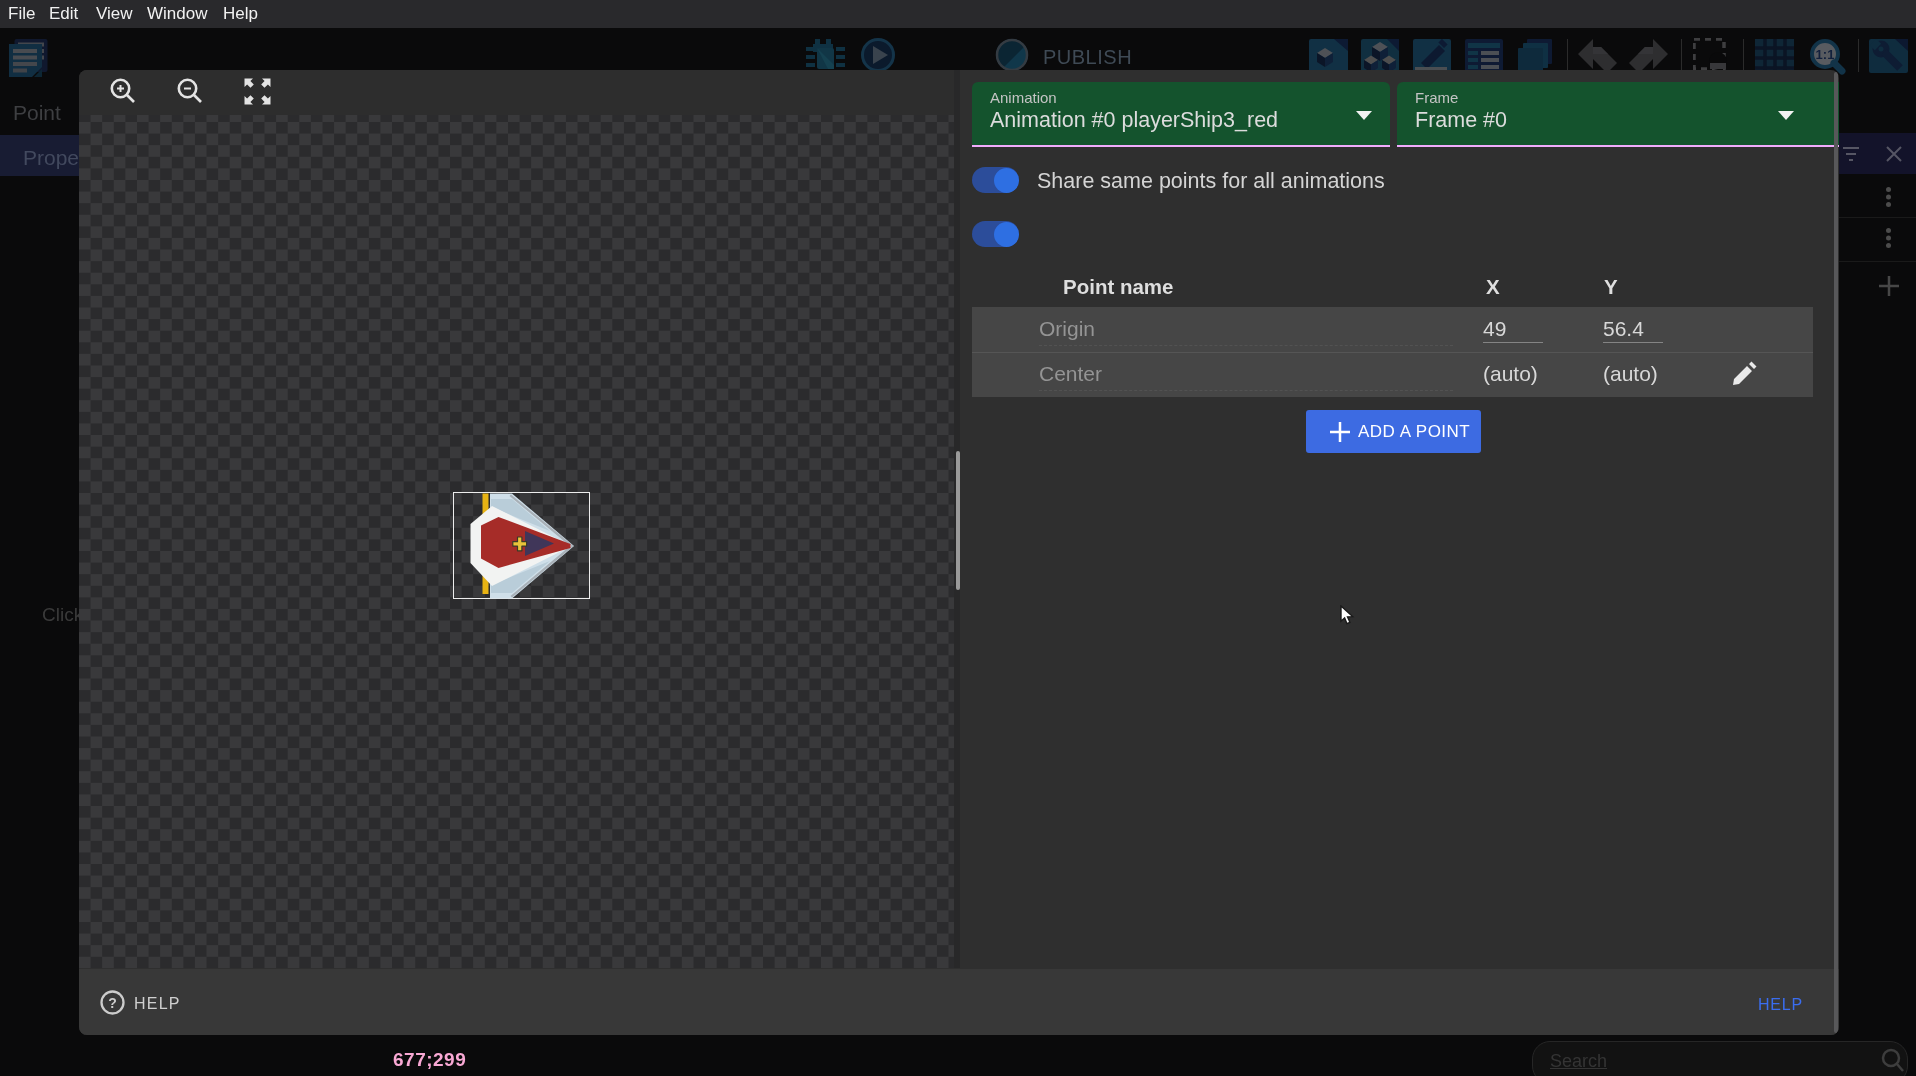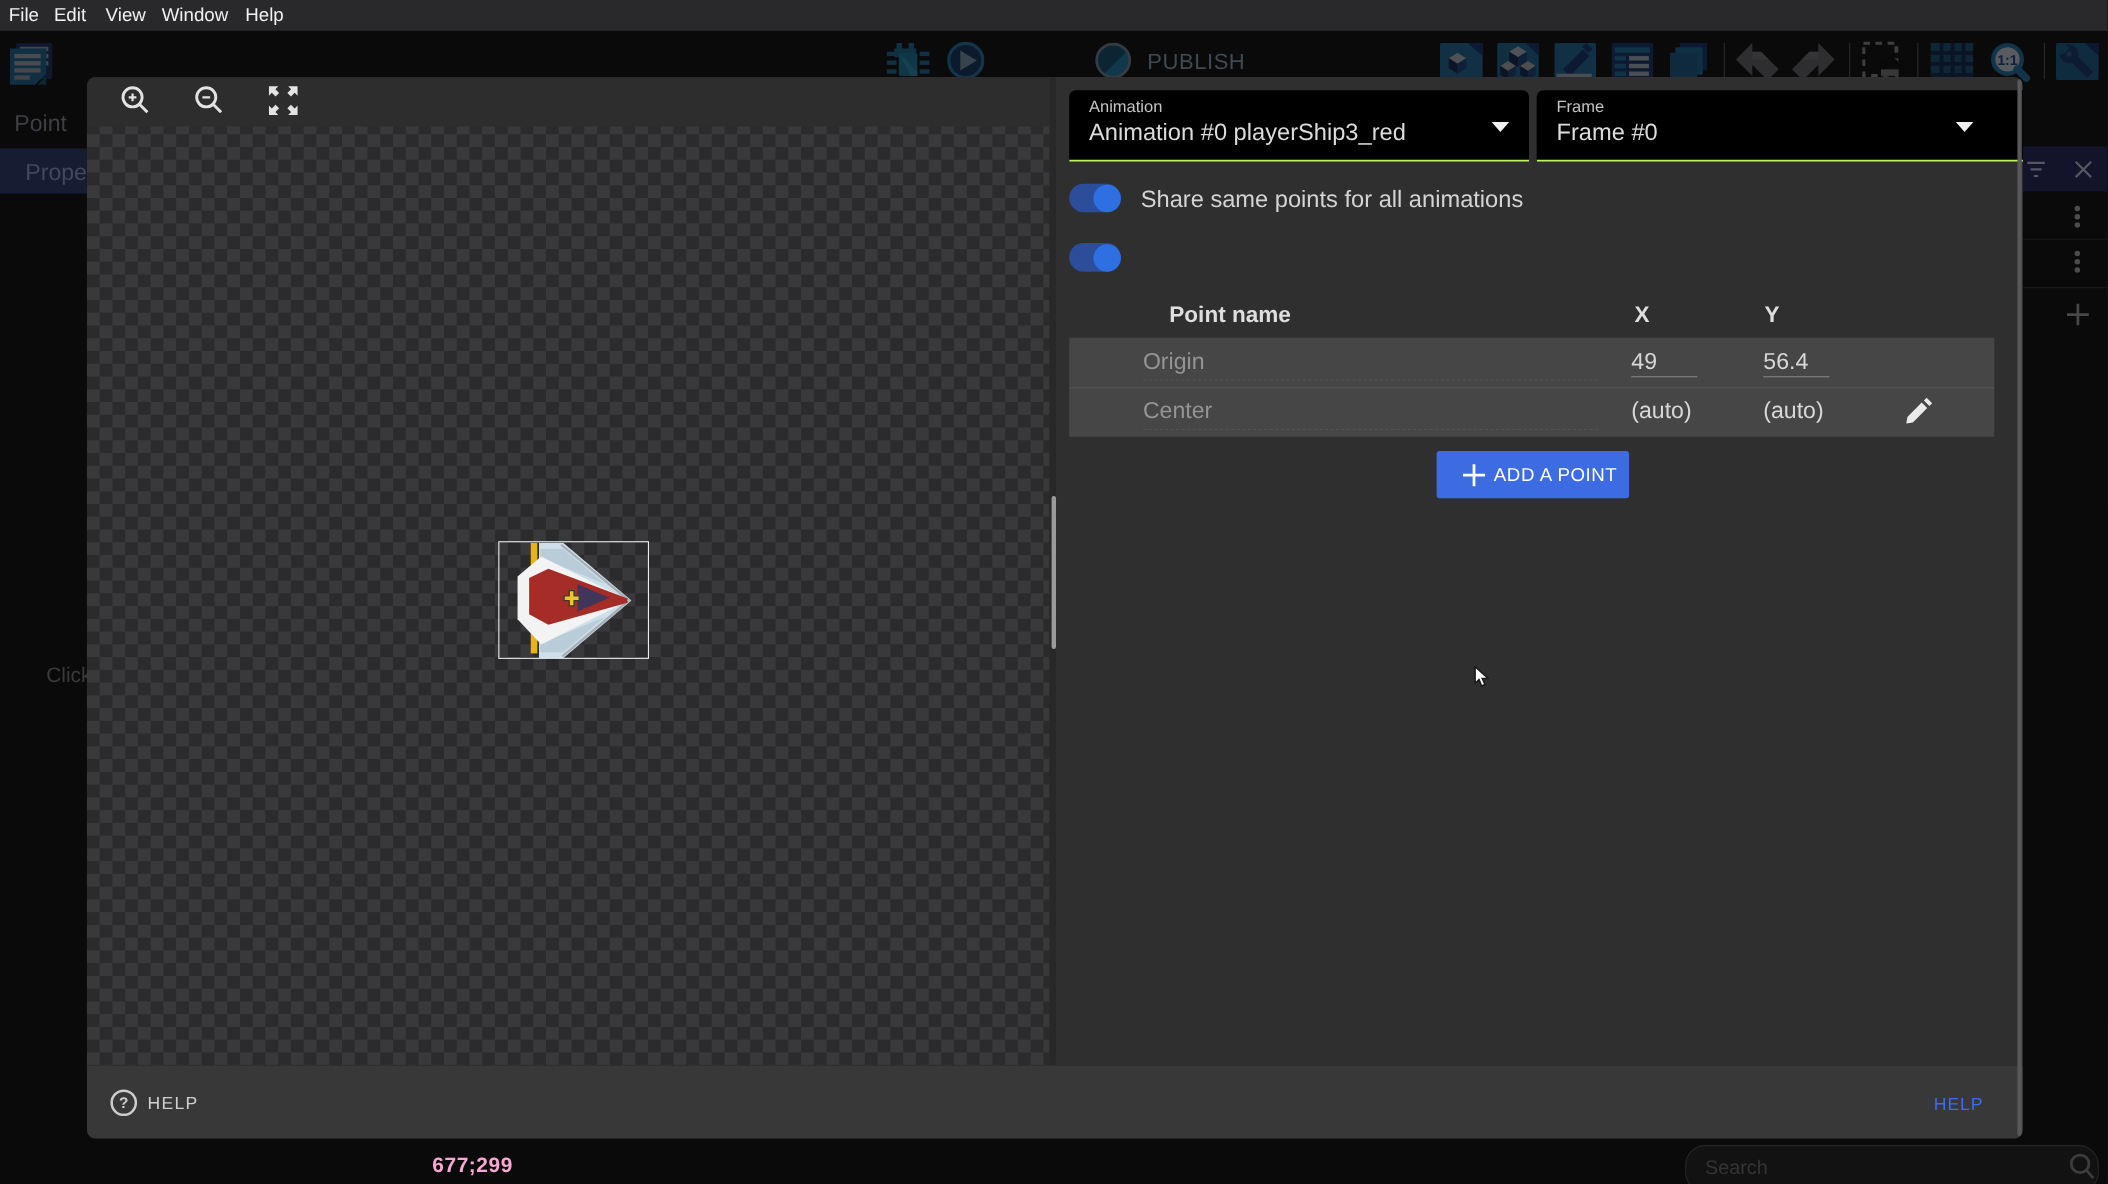--- a/index.html
+++ b/index.html
@@ -4,21 +4,21 @@
 <style>
   * { margin:0; padding:0; box-sizing:border-box; }
   html,body { width:1916px; height:1076px; overflow:hidden; background:#0a0a0b;
     font-family:"Liberation Sans", sans-serif; }
   .abs { position:absolute; }
   
   #menubar { position:absolute; left:0; top:0; width:1916px; height:28px; background:#29292c; color:#f1f1f1; font-size:17px; }
   #menubar span { position:absolute; top:4px; }
   
   #modal { position:absolute; left:79px; top:70px; width:1760px; height:965px; background:#2f2f2f; border-radius:8px; overflow:hidden; }
-  .sel { position:absolute; background:#000000; border-radius:6px 6px 0 0; border-bottom:2px solid #bef264; height:65px; }
+  .sel { position:absolute; background:#14532d; border-radius:6px 6px 0 0; border-bottom:2px solid #f0abfc; height:65px; }
   .sel .lbl { position:absolute; left:18px; top:7px; font-size:15px; color:#c4c4c4; }
   .sel .val { position:absolute; left:18px; top:26px; font-size:21.5px; color:#dcdcdc; }
   .tri { position:absolute; width:0; height:0; border-left:8px solid transparent; border-right:8px solid transparent; border-top:9px solid #f2f2f2; }
   .toggletrack { position:absolute; width:47px; height:26px; border-radius:13px; background:#2c4d9a; }
   .toggleknob { position:absolute; width:25px; height:25px; border-radius:50%; background:#2e6fe2; }
   .tgllabel { position:absolute; font-size:21.5px; color:#d4d4d4; }
   .rowname { font-size:21px; color:#949494; }
   .rowval { font-size:21px; color:#d8d8d8; }
 </style>
 </head>
@@ -168,21 +168,21 @@
 <div class="abs" style="left:1886px; top:187px; width:5px; height:5px; border-radius:50%; background:#4c4c4c; box-shadow:0 7.5px 0 #4c4c4c, 0 15px 0 #4c4c4c;"></div>
 <div class="abs" style="left:1839px; top:217px; width:77px; height:1px; background:#1a1a1a;"></div>
 <div class="abs" style="left:1886px; top:228px; width:5px; height:5px; border-radius:50%; background:#4c4c4c; box-shadow:0 7.5px 0 #4c4c4c, 0 15px 0 #4c4c4c;"></div>
 <div class="abs" style="left:1839px; top:261px; width:77px; height:1px; background:#1a1a1a;"></div>
 <svg class="abs" style="left:1879px; top:276px" width="20" height="20" viewBox="0 0 20 20">
   <path d="M10 0 v20 M0 10 h20" stroke="#474747" stroke-width="2.5"></path>
 </svg>
 
 <div class="abs" style="left:393px; top:1049px; font-size:19px; font-weight:bold; letter-spacing:0.5px; color:#f9a8d4;">677;299</div>
 <div class="abs" style="left:1532px; top:1041px; width:376px; height:43px; border:1px solid #262626; border-radius:18px; background:#121212;"></div>
-<div class="abs" style="left:1550px; top:1051px; font-size:18px; color:#343434;">Search</div>
+<div class="abs" style="left:1550px; top:1051px; font-size:18px; color:#343434;text-decoration:underline;">Search</div>
 <svg class="abs" style="left:1881px; top:1048px" width="24" height="26" viewBox="0 0 24 26">
   <circle cx="10" cy="10" r="8" fill="none" stroke="#3d3d3d" stroke-width="2.5"></circle>
   <path d="M16 16 l6 7" stroke="#3d3d3d" stroke-width="2.5"></path>
 </svg>
 
 <div id="modal">
 
   <div class="abs" style="left:0; top:0; width:875px; height:45px; background:#2d2d2d;"></div>
   <svg class="abs" style="left:29px; top:6px" width="30" height="30" viewBox="0 0 30 30">
     <circle cx="12.5" cy="12.5" r="8.7" fill="none" stroke="#e3e3e3" stroke-width="2.6"></circle>

